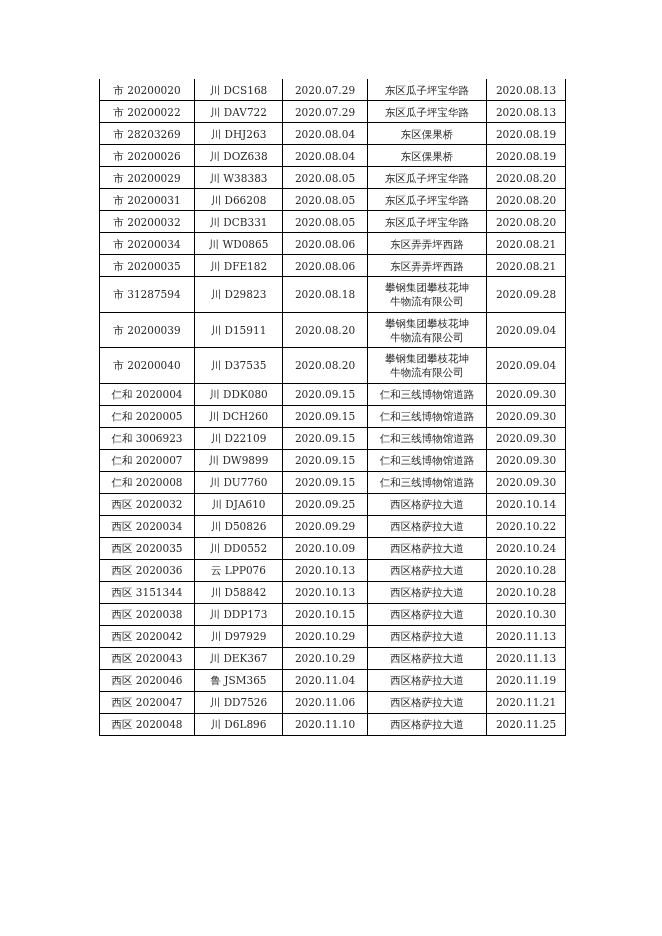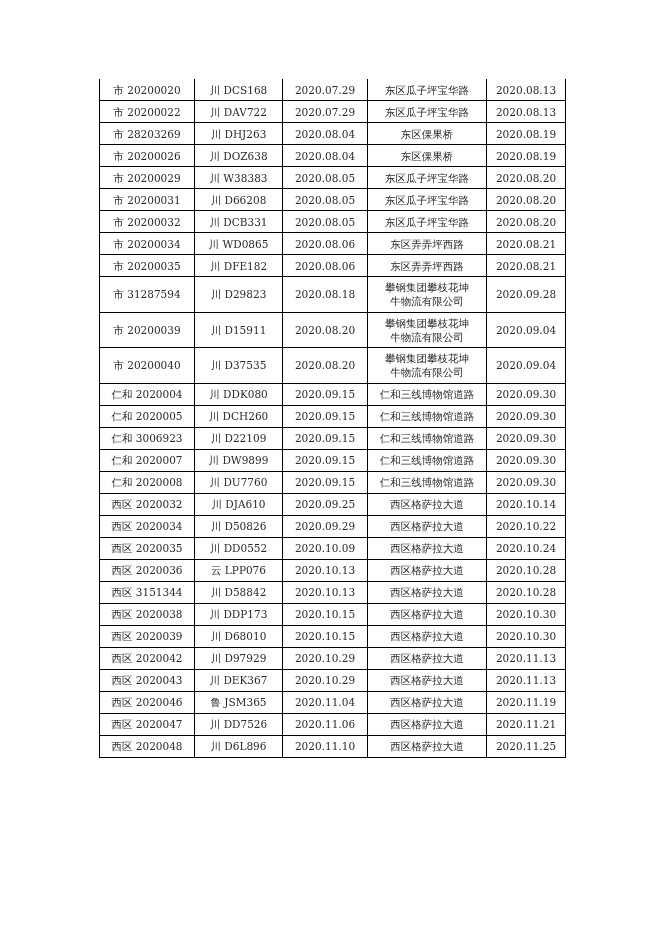--- a/index.html
+++ b/index.html
@@ -190,27 +190,20 @@
           <td>2020.10.28</td>
         </tr>
         <tr>
           <td>西区 2020038</td>
           <td>川 DDP173</td>
           <td>2020.10.15</td>
           <td>西区格萨拉大道</td>
           <td>2020.10.30</td>
         </tr>
         <tr>
-          <td>西区 2020039</td>
-          <td>川 D68010</td>
-          <td>2020.10.15</td>
-          <td>西区格萨拉大道</td>
-          <td>2020.10.30</td>
-        </tr>
-        <tr>
           <td>西区 2020042</td>
           <td>川 D97929</td>
           <td>2020.10.29</td>
           <td>西区格萨拉大道</td>
           <td>2020.11.13</td>
         </tr>
         <tr>
           <td>西区 2020043</td>
           <td>川 DEK367</td>
           <td>2020.10.29</td>

